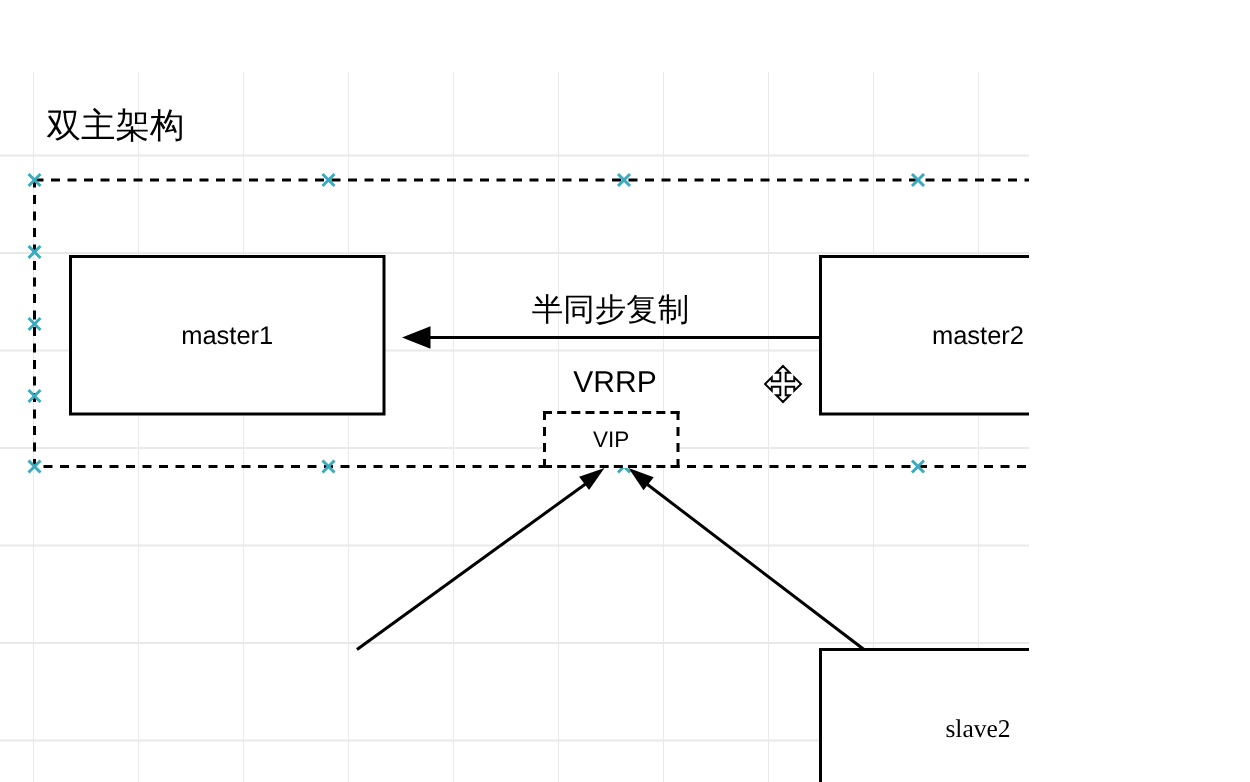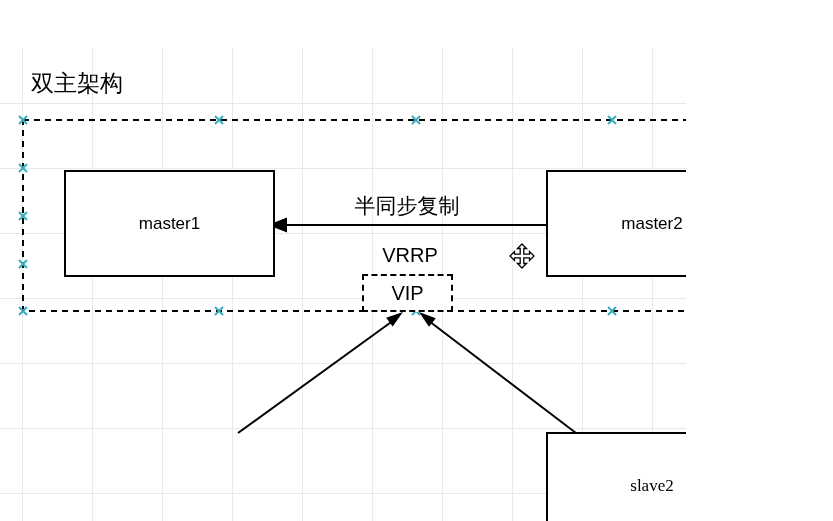--- a/index.html
+++ b/index.html
@@ -27,27 +27,27 @@
     font-size:23px;color:#000;white-space:nowrap;
   }
   .node{
     position:absolute;
     box-sizing:border-box;
     background:#fff;
     border:2px solid #000;
     display:flex;align-items:center;justify-content:center;
     font-size:17px;color:#000;
   }
-  .node-master1{left:64px;top:122px;width:211px;height:107px;}
+  .node-master1{left:46px;top:122px;width:211px;height:107px;}
   .node-master2{left:546px;top:122px;width:212px;height:107px;text-align:right;}
   .node-slave1{left:57px;top:384px;width:212px;height:107px;}
   .node-slave2{left:546px;top:384px;width:212px;height:107px;font-family:Liberation Serif, serif;}
   .node-vip{
     left:362px;top:226px;width:91px;height:38px;
-    border:2px dashed #000;font-size:20px;
+    border:2px dashed #000;font-size:15px;
   }
   .floating-label{
     position:absolute;color:#000;text-align:center;white-space:nowrap;
   }
   .edge-label{left:342px;top:144px;width:130px;font-size:21px;}
   .vrrp-label{left:370px;top:196px;width:80px;font-size:20px;}
   svg.overlay{position:absolute;left:0;top:0;}
   .sel-rect{fill:none;stroke:var(--line-color);stroke-width:2;stroke-dasharray:6 5;}
   .handle{stroke:var(--handle-color);stroke-width:2;fill:none;}
   .edge-line{stroke:var(--line-color);stroke-width:2;fill:none;}

